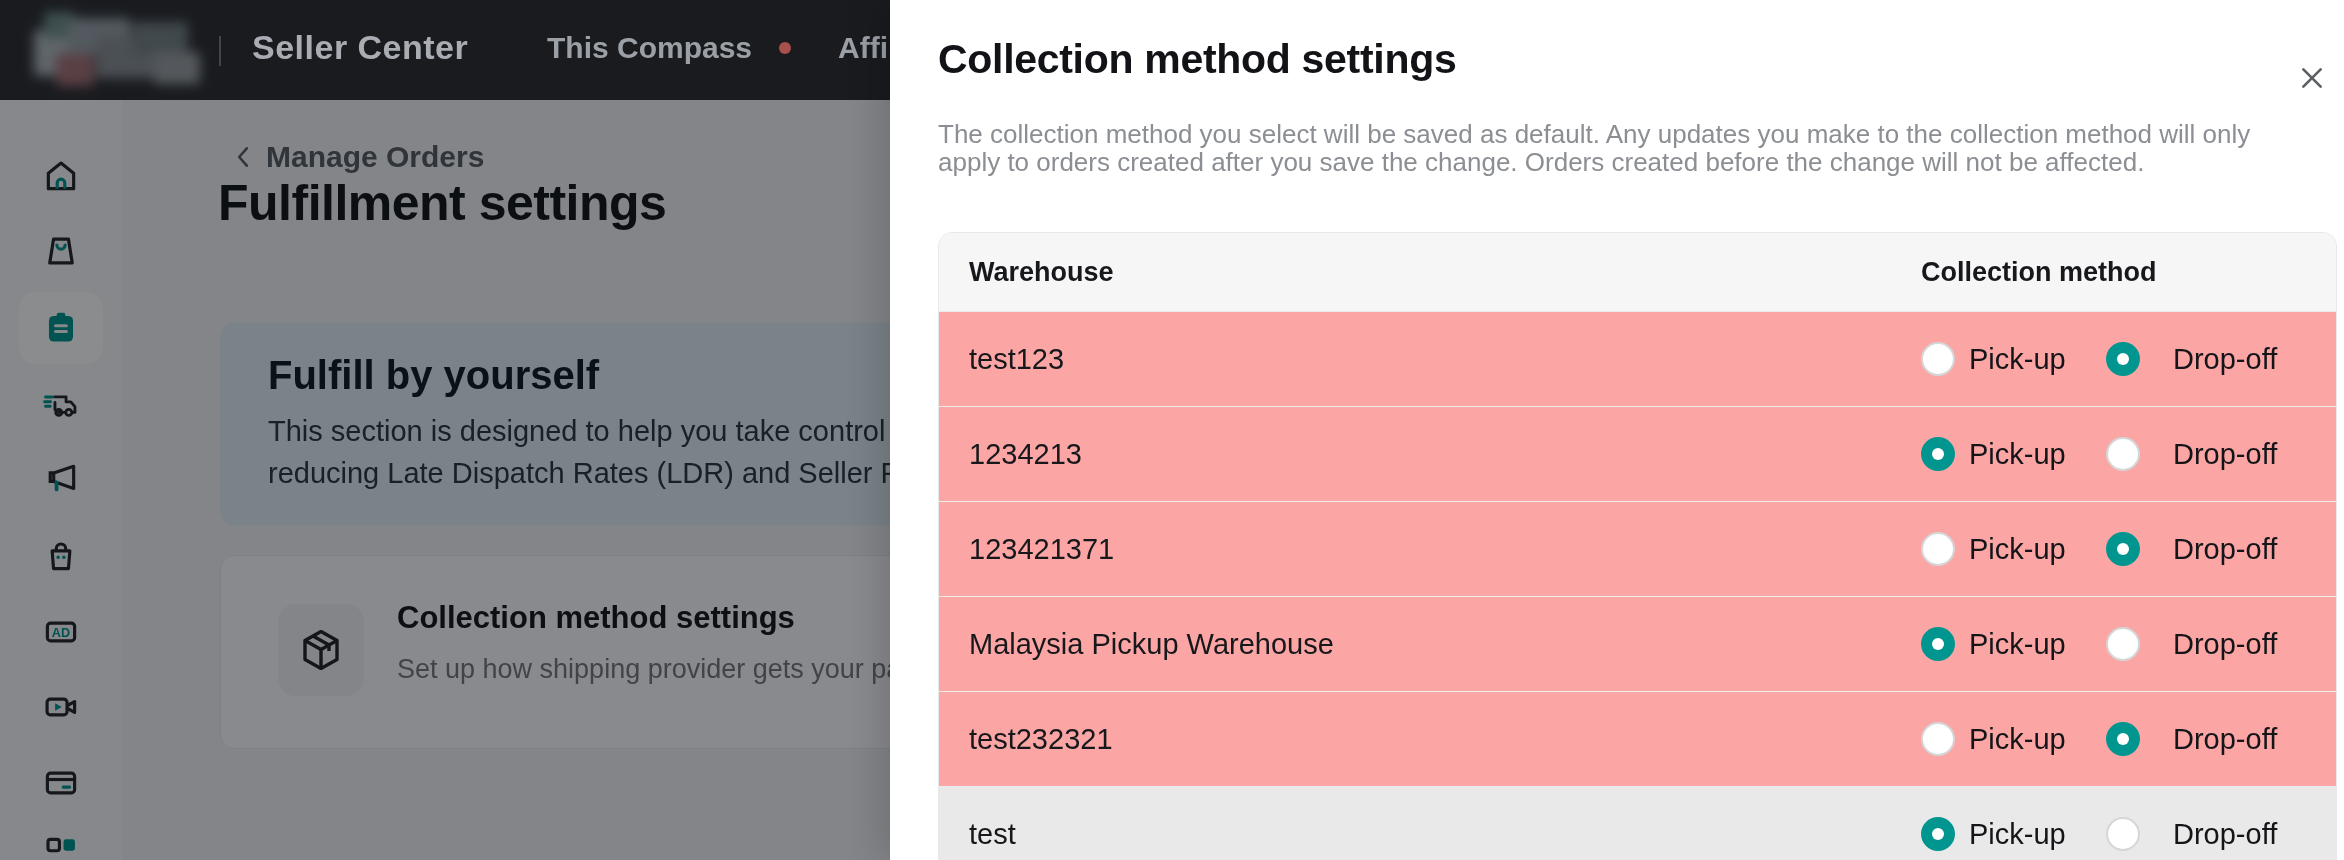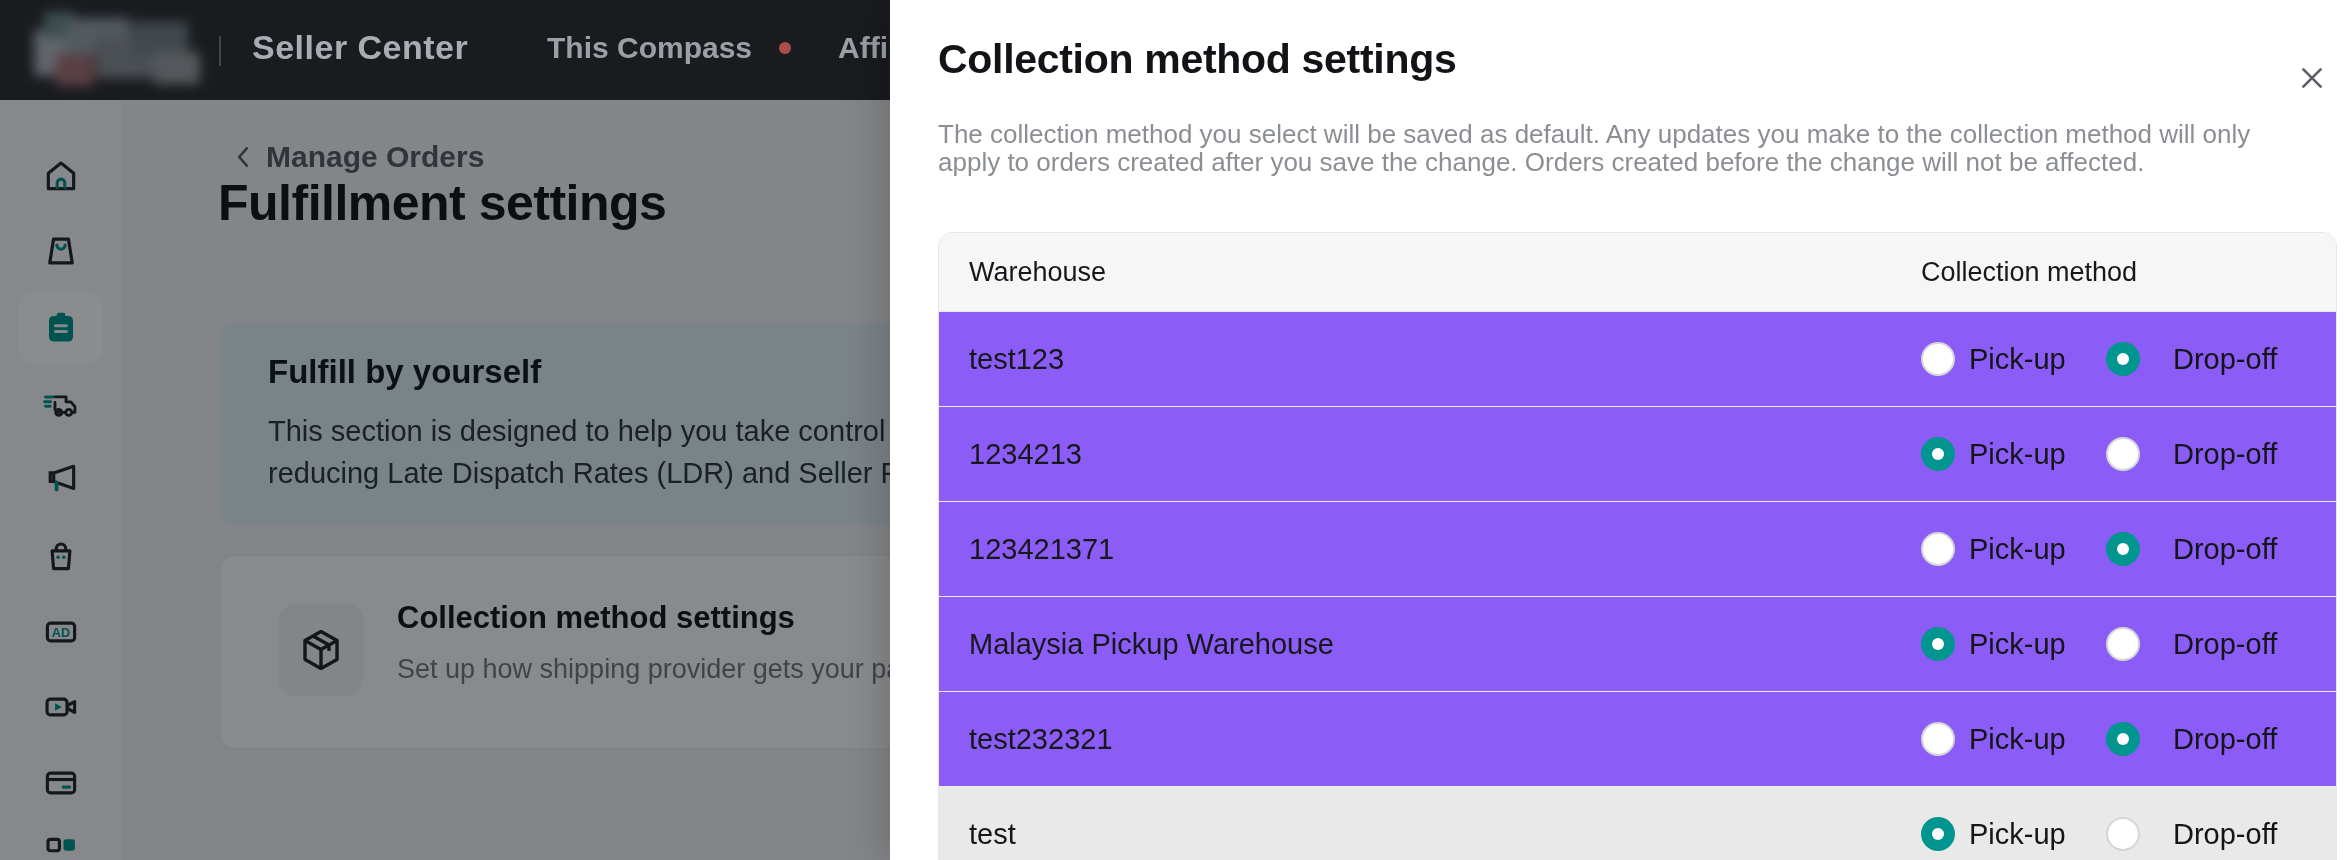--- a/index.html
+++ b/index.html
@@ -27,21 +27,21 @@
     display:flex;align-items:center;justify-content:center;cursor:pointer;}
   .side-item.active{background:#ffffff;}
   .side-item svg{width:38px;height:38px;}
 
   
   .content{left:122px;top:100px;width:2222px;height:760px;background:#f2f3f4;z-index:2;}
   .breadcrumb{left:110px;top:40px;display:flex;align-items:center;gap:12px;cursor:pointer;
     font-size:30px;font-weight:600;color:#585f66;}
   .page-title{left:96px;top:74px;font-size:50px;font-weight:700;color:#14181d;letter-spacing:-.5px;}
   .info-panel{left:98px;top:223px;width:1240px;height:202px;border-radius:14px;background:#dfeef4;}
-  .info-title{position:absolute;left:48px;top:30px;font-size:33px;font-weight:700;color:#131c26;}
+  .info-title{position:absolute;left:48px;top:30px;font-size:40px;font-weight:700;color:#131c26;}
   .info-line{position:absolute;left:48px;font-size:29px;color:#2e3942;white-space:nowrap;}
   .info-line1{top:92px;}
   .info-line2{top:134px;}
   .settings-card{left:98px;top:455px;width:1240px;height:192px;border-radius:14px;background:#fcfcfd;
     border:1px solid #e8eaeb;cursor:pointer;}
   .card-icon-box{position:absolute;left:57px;top:48px;width:86px;height:92px;border-radius:18px;background:#f1f2f4;
     display:flex;align-items:center;justify-content:center;}
   .card-icon-box svg{width:48px;height:48px;}
   .card-title{position:absolute;left:176px;top:44px;font-size:31px;font-weight:700;color:#15191d;}
   .card-sub{position:absolute;left:176px;top:98px;font-size:27px;color:#75797e;white-space:nowrap;}
@@ -52,24 +52,24 @@
   
   .modal{left:890px;top:0;width:1454px;height:860px;background:#ffffff;z-index:5;
     box-shadow:-12px 0 32px rgba(0,0,0,.14);}
   .modal-title{left:48px;top:36px;font-size:41px;font-weight:700;color:#121316;letter-spacing:-.3px;}
   .modal-close{right:12px;top:58px;width:40px;height:40px;display:flex;align-items:center;justify-content:center;cursor:pointer;}
   .modal-desc{left:48px;top:120px;width:1336px;font-size:26px;line-height:28px;color:#8b8e92;}
 
   .ctable{left:48px;top:232px;width:1399px;height:642px;border:1px solid #e8e8e9;border-radius:14px;
     overflow:hidden;background:#fff;box-sizing:border-box;}
   .thead{position:relative;height:78px;background:#f6f6f7;border-bottom:1px solid #eaeaeb;}
-  .th{position:absolute;top:24px;font-size:27px;font-weight:400;color:#16181b;}
+  .th{position:absolute;top:24px;font-size:27px;font-weight:700;color:#16181b;}
   .th-warehouse{left:30px;}
   .th-method{left:982px;}
-  .trow{position:relative;height:94px;background:#8b5cf6;border-bottom:1px solid #ededee;display:flex;align-items:center;}
+  .trow{position:relative;height:94px;background:#fca5a5;border-bottom:1px solid #ededee;display:flex;align-items:center;}
   .trow.hl{background:#e9e9e9;}
   .wname{margin-left:30px;font-size:29px;color:#16181b;}
   .opt{position:absolute;top:0;height:94px;display:flex;align-items:center;gap:14px;cursor:pointer;}
   .opt-pickup{left:982px;}
   .opt-dropoff{left:1167px;gap:33px;}
   .radio{width:34px;height:34px;border-radius:50%;box-sizing:border-box;position:relative;flex:0 0 auto;}
   .radio.unsel{background:#fff;border:2px solid #d5d6d8;}
   .radio.sel{background:#00968F;}
   .radio.sel::after{content:"";position:absolute;left:11px;top:11px;width:12px;height:12px;border-radius:50%;background:#fff;}
   .rlabel{font-size:29px;color:#141518;}

